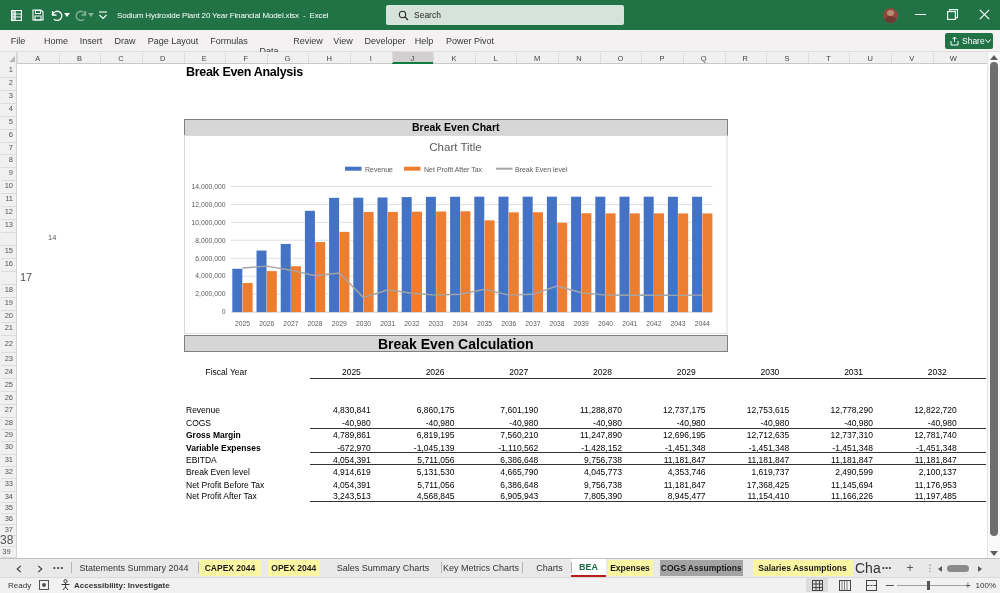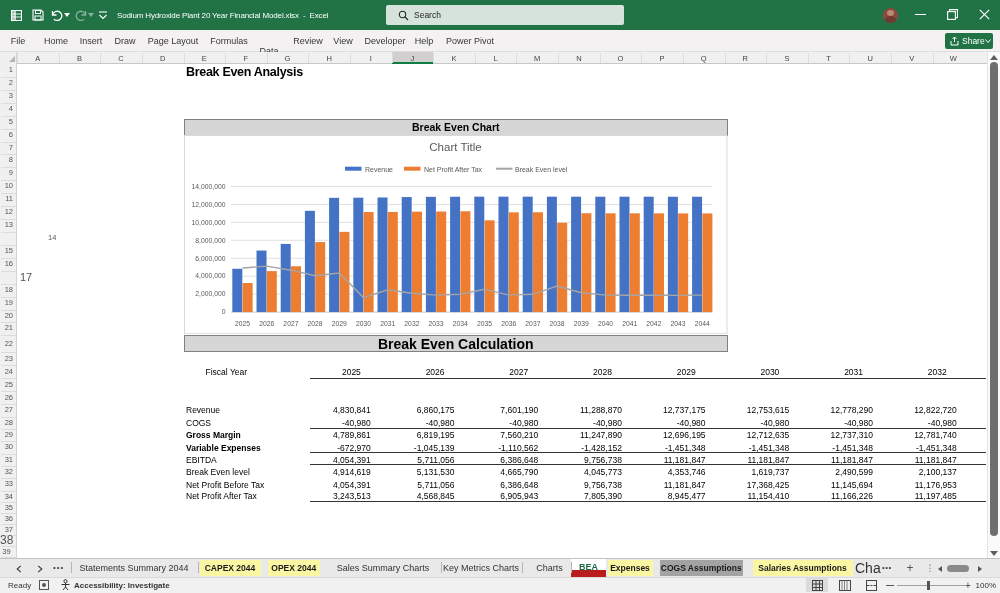--- a/index.html
+++ b/index.html
@@ -397,21 +397,21 @@
 <svg class="abs" style="left:37px;top:565px" width="6" height="8" viewBox="0 0 6 8">
     <path d="M1.2 0.8 L4.8 4 L1.2 7.2" fill="none" stroke="#3a3a3a" stroke-width="1.1"></path>
   </svg>
 <div class="abs" style="left:53px;top:561px;width:16px;height:14px;font-size:8px;line-height:14px;color:#444;letter-spacing:1px;">•••</div>
 <div class="abs ctr" style="left:72px;top:560px;width:124px;height:16.3px;font-size:9px;line-height:16px;color:#333;">Statements Summary 2044</div>
 <div class="abs ctr" style="left:199.5px;top:560px;width:61.0px;height:16.3px;background:#faf6a3;font-size:8.5px;line-height:16px;font-weight:600;color:#1a1a1a;">CAPEX 2044</div>
 <div class="abs ctr" style="left:268px;top:560px;width:51.5px;height:16.3px;background:#faf6a3;font-size:8.5px;line-height:16px;font-weight:600;color:#1a1a1a;">OPEX 2044</div>
 <div class="abs ctr" style="left:326px;top:560px;width:114px;height:16.3px;font-size:9px;line-height:16px;color:#333;">Sales Summary Charts</div>
 <div class="abs ctr" style="left:441px;top:560px;width:80px;height:16.3px;font-size:9px;line-height:16px;color:#333;">Key Metrics Charts</div>
 <div class="abs ctr" style="left:523px;top:560px;width:53px;height:16.3px;font-size:9px;line-height:16px;color:#333;">Charts</div>
-<div class="abs ctr" style="left:571px;top:559.3px;width:35px;height:17.5px;background:#fff;border-bottom:7px solid #b91c1c;font-size:9px;line-height:16px;font-weight:bold;color:#1d6b45;">BEA</div>
+<div class="abs ctr" style="left:571px;top:559.3px;width:35px;height:17.5px;background:#fff;border-bottom:2px solid #b91c1c;font-size:9px;line-height:16px;font-weight:bold;color:#1d6b45;">BEA</div>
 <div class="abs ctr" style="left:607.5px;top:560px;width:45.0px;height:16.3px;background:#faf6a3;font-size:8.5px;line-height:16px;font-weight:600;color:#1a1a1a;">Expenses</div>
 <div class="abs ctr" style="left:660px;top:560px;width:82.5px;height:16.3px;background:#a3a3a3;font-size:8.5px;line-height:16px;font-weight:600;color:#1a1a1a;">COGS Assumptions</div>
 <div class="abs ctr" style="left:752.5px;top:560px;width:100.0px;height:16.3px;background:#faf6a3;font-size:8.5px;line-height:16px;font-weight:600;color:#1a1a1a;">Salaries Assumptions</div>
 <div class="abs ctr" style="left:855px;top:560px;width:25px;height:16.3px;font-size:14px;line-height:16px;color:#333;">Cha</div>
 <div class="abs" style="left:70.5px;top:562px;width:1px;height:11px;background:#b5b5b5;"></div>
 <div class="abs" style="left:197.5px;top:562px;width:1px;height:11px;background:#b5b5b5;"></div>
 <div class="abs" style="left:440.5px;top:562px;width:1px;height:11px;background:#b5b5b5;"></div>
 <div class="abs" style="left:522px;top:562px;width:1px;height:11px;background:#b5b5b5;"></div>
 <div class="abs" style="left:570.5px;top:562px;width:1px;height:11px;background:#b5b5b5;"></div>
 <div class="abs" style="left:882px;top:561px;width:16px;height:14px;font-size:8px;line-height:14px;color:#444;letter-spacing:0.5px;">•••</div>

